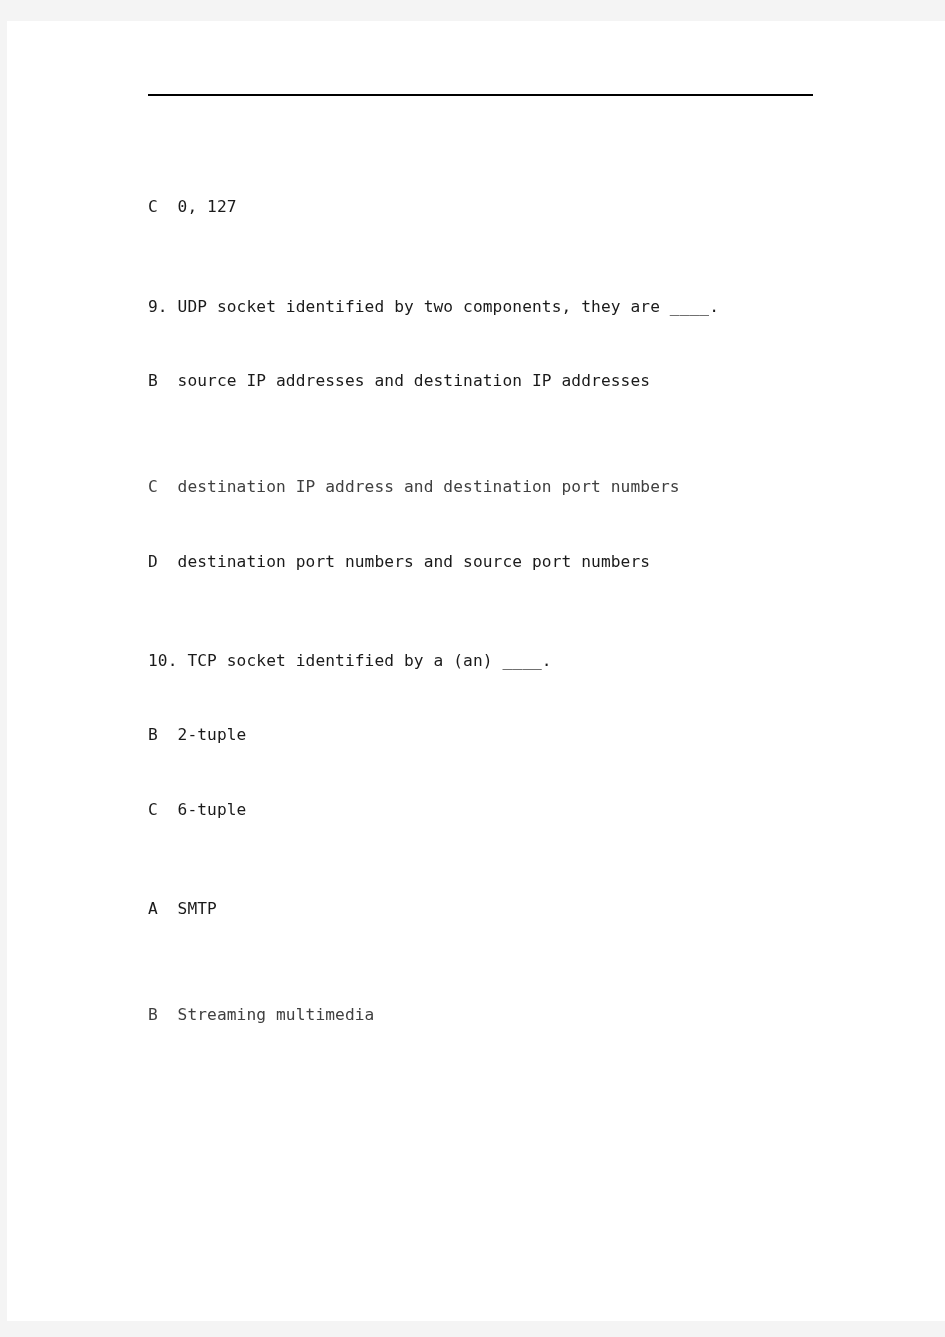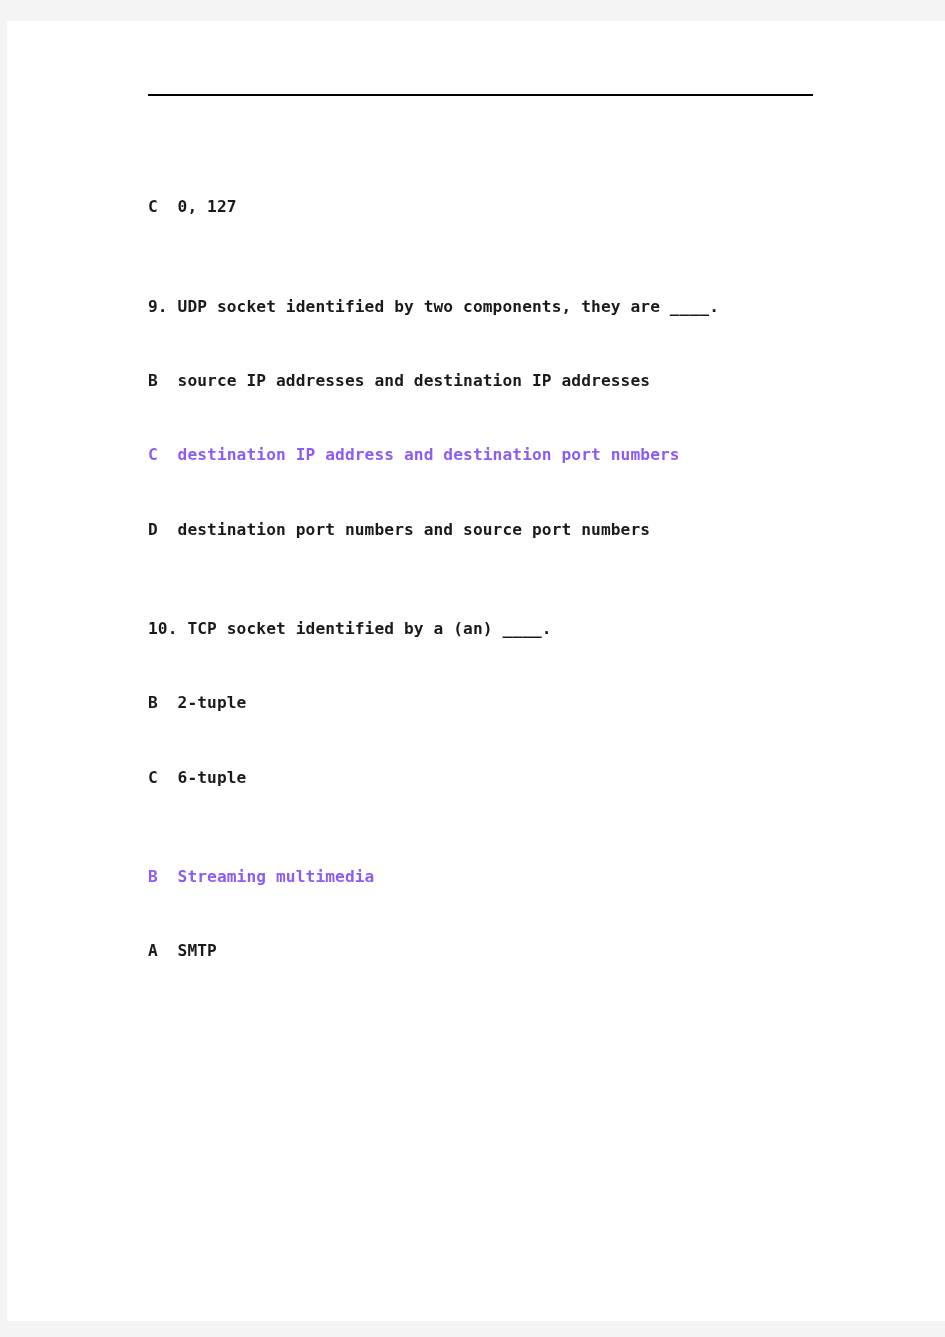--- a/index.html
+++ b/index.html
@@ -44,25 +44,25 @@
     font-size: 16.2px;
     line-height: 24.8px;
     letter-spacing: 0.1px;
     white-space: pre-wrap;
   }
 
   .line {
     display: block;
     min-height: 24.8px;
     white-space: pre;
-    font-weight: bold;
   }
 
   .ans {
-    color: #8b5cf6;
+    color: #404040;
+    margin-top: 32px;
   }
 </style>
 </head>
 <body>
 
 <div id="page-sheet">
 
   <div id="header-rule"></div>
 
   <div id="doc-body">
@@ -71,22 +71,22 @@
 
     <span class="line">9. UDP socket identified by two components, they are ____.</span>
     <span class="line">B  source IP addresses and destination IP addresses</span>
     <span class="line ans">C  destination IP address and destination port numbers</span>
     <span class="line">D  destination port numbers and source port numbers</span>
 
     <span class="line">10. TCP socket identified by a (an) ____.</span>
     <span class="line">B  2-tuple</span>
     <span class="line">C  6-tuple</span>
 
+    <span class="line">A  SMTP</span>
     <span class="line ans">B  Streaming multimedia</span>
-    <span class="line">A  SMTP</span>
     
     
 
     
     
 
     
     
 
     

